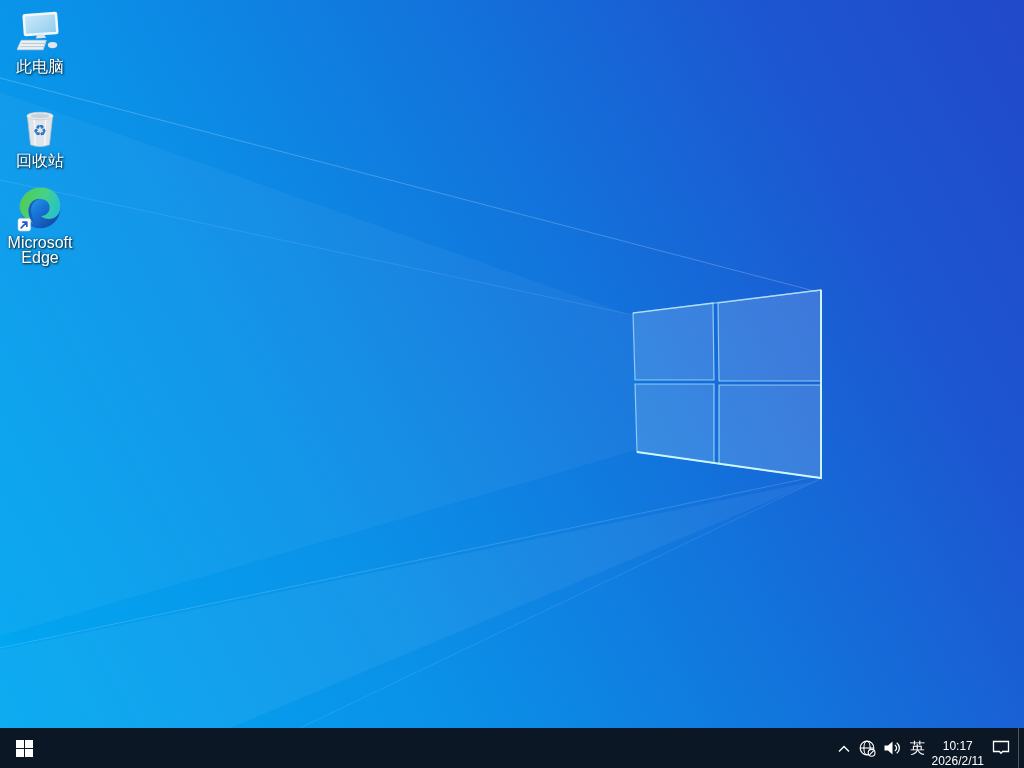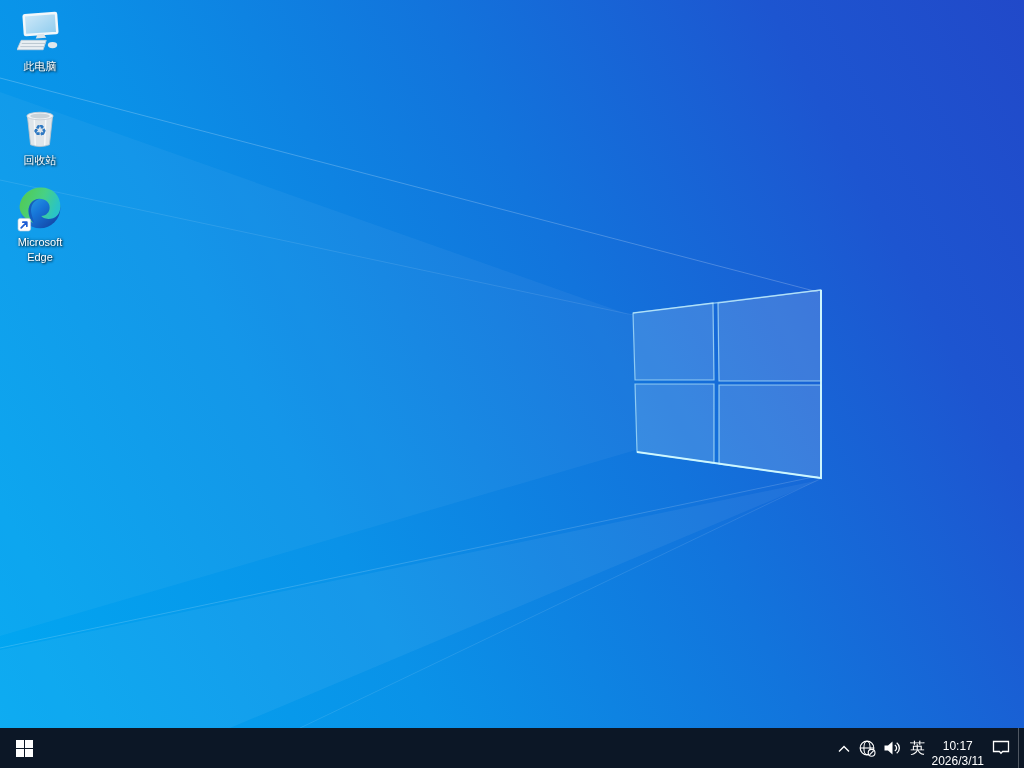--- a/index.html
+++ b/index.html
@@ -17,21 +17,21 @@
   .wallpaper svg{position:absolute;top:0;left:0;}
   
   .desktop-icon{
     position:absolute;left:1px;width:78px;
     display:flex;flex-direction:column;align-items:center;
     cursor:pointer;padding:2px 0;
   }
   .desktop-icon .glyph{width:46px;height:46px;}
   .icon-label{
     margin-top:3px;max-width:70px;
-    color:#fff;font-size:11px;line-height:15px;text-align:center;
+    color:#fff;font-size:16px;line-height:15px;text-align:center;
     text-shadow:1px 1px 2px rgba(0,0,0,.75),0 0 3px rgba(0,0,0,.5);
   }
   
   .taskbar{
     position:absolute;left:0;right:0;bottom:0;height:40px;
     background:#0c1726;display:flex;align-items:stretch;
   }
   .taskbar button{
     background:transparent;border:none;padding:0;margin:0;color:#fff;
     display:flex;align-items:center;justify-content:center;cursor:pointer;
@@ -172,21 +172,21 @@
           <path d="M13.7,3.7 a6.6,6.6 0 0 1 0,10.6" fill="none" stroke="#fff" stroke-width="1.3"></path>
         </svg>
       </button>
 
       <button class="ime-btn">
         <span>英</span>
       </button>
 
       <button class="clock-btn">
         <div>10:17</div>
-        <div>2026/3/11</div>
+        <div>2026/2/11</div>
       </button>
 
       <button class="action-btn">
         <svg width="18" height="16" viewBox="0 0 18 16">
           <path d="M1.5,1.5 H16.5 V11.5 H10.6 L9,13.2 L7.4,11.5 H1.5 Z" fill="none" stroke="#fff" stroke-width="1.3" stroke-linejoin="miter"></path>
         </svg>
       </button>
 
       <div class="show-desktop"></div>
     </div>

